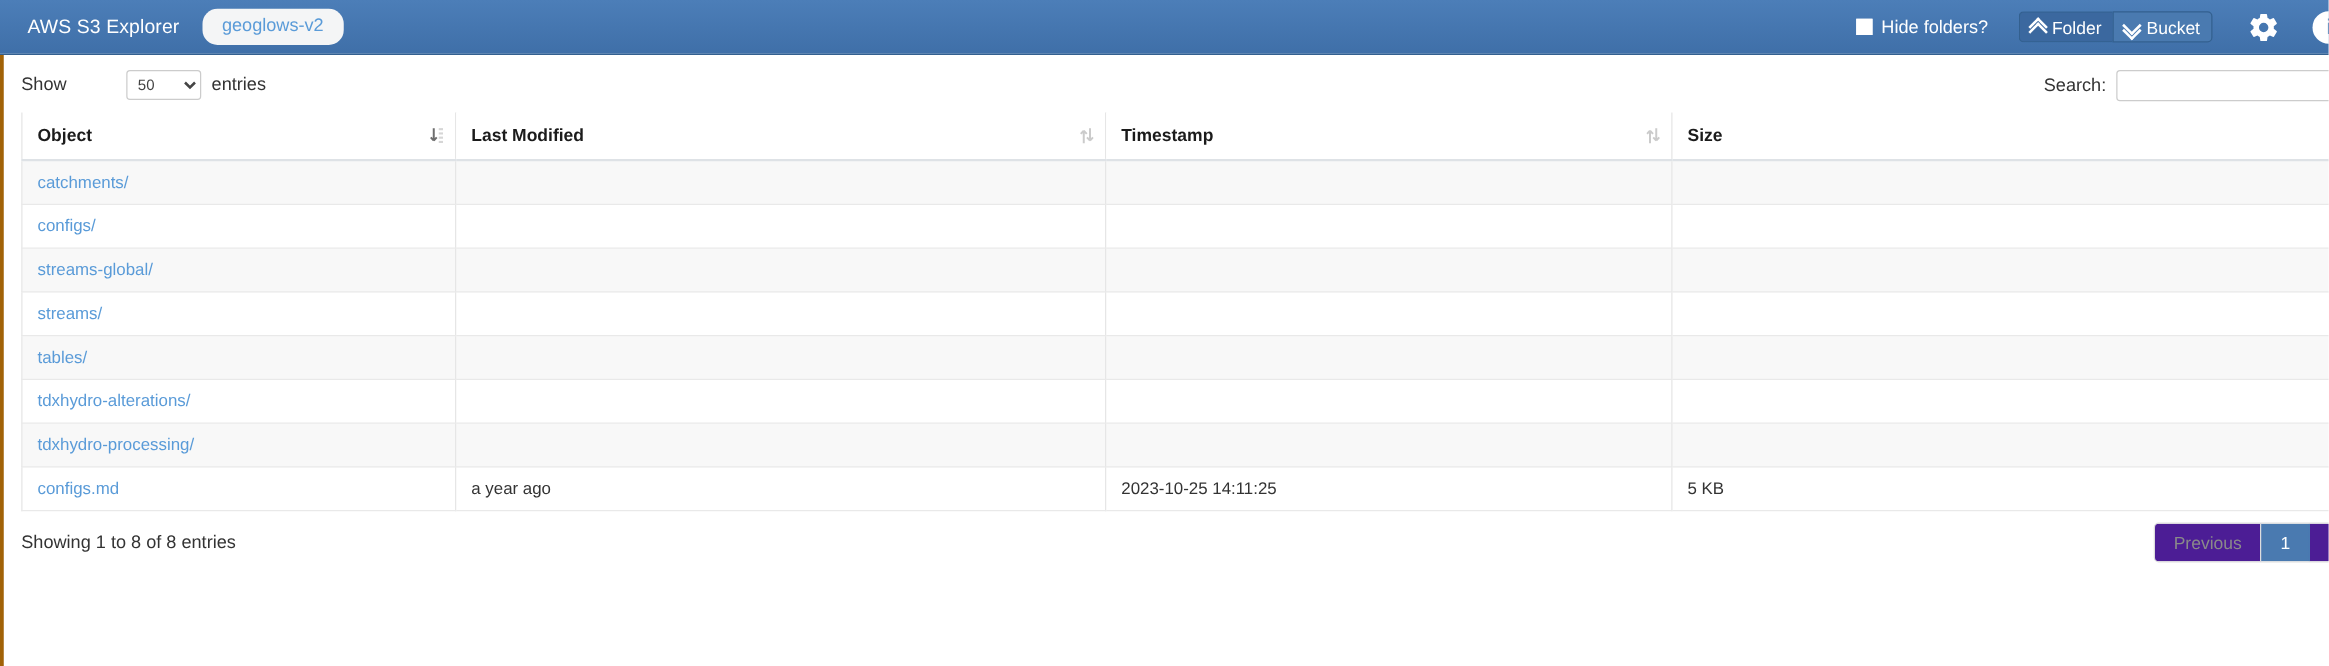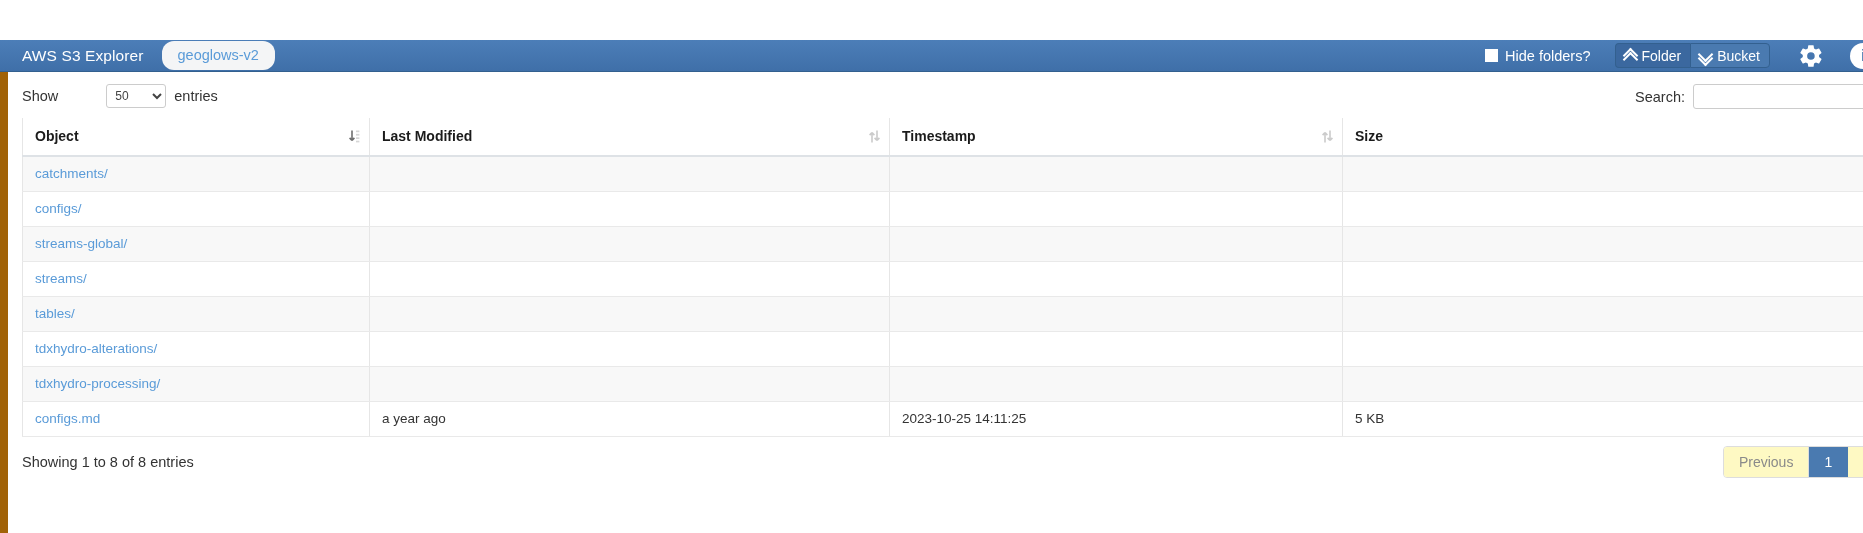--- a/index.html
+++ b/index.html
@@ -7,27 +7,26 @@
     margin: 0; padding: 0;
     width: 1863px; height: 533px;
     overflow: hidden;
     background: #ffffff;
     font-family: "Liberation Sans", sans-serif;
   }
 
   
   .navbar {
     position: relative;
-    height: 32px;
+    height: 44px;
     background: linear-gradient(to bottom, #4c7eb8 0%, #3f6fa8 100%);
     display: flex;
     align-items: center;
     padding: 0 0 0 22px;
     border-bottom: 1px solid #33608f;
-    margin-top: 40px;
   }
   .brand {
     color: #ffffff;
     font-size: 15.5px;
     letter-spacing: 0.1px;
     white-space: nowrap;
   }
   .bucket-pill {
     margin-left: 18px;
     background: #f4f5f6;
@@ -102,21 +101,21 @@
     color: #4a7ab0;
     font-size: 17px;
     display: flex; align-items: center; justify-content: center;
     margin-right: -13px;
     cursor: pointer;
   }
 
   
   .page {
     position: relative;
-    border-left: 8px solid #a16207;
+    border-left: 3px solid #a16207;
     height: calc(533px - 44px);
     padding: 0;
     background: #fff;
     overflow: hidden;
   }
 
   .controls {
     position: relative;
     height: 46px;
     padding: 0 16px 0 14px;
@@ -223,21 +222,21 @@
     display: flex;
     border: 1px solid #ddd;
     border-radius: 4px;
     overflow: hidden;
     background: #fff;
   }
   .pg {
     padding: 7px 15px;
     font-size: 14px;
     color: #8a8a8a;
-    background: #fef9c3;
+    background: #4c1d95;
     border-right: 1px solid #ddd;
     cursor: pointer;
     white-space: nowrap;
   }
   .pg:last-child { border-right: none; }
   .pg.active { background: #4a7ab0; color: #fff; border-color: #4a7ab0; }
 </style>
 </head>
 <body>
 

